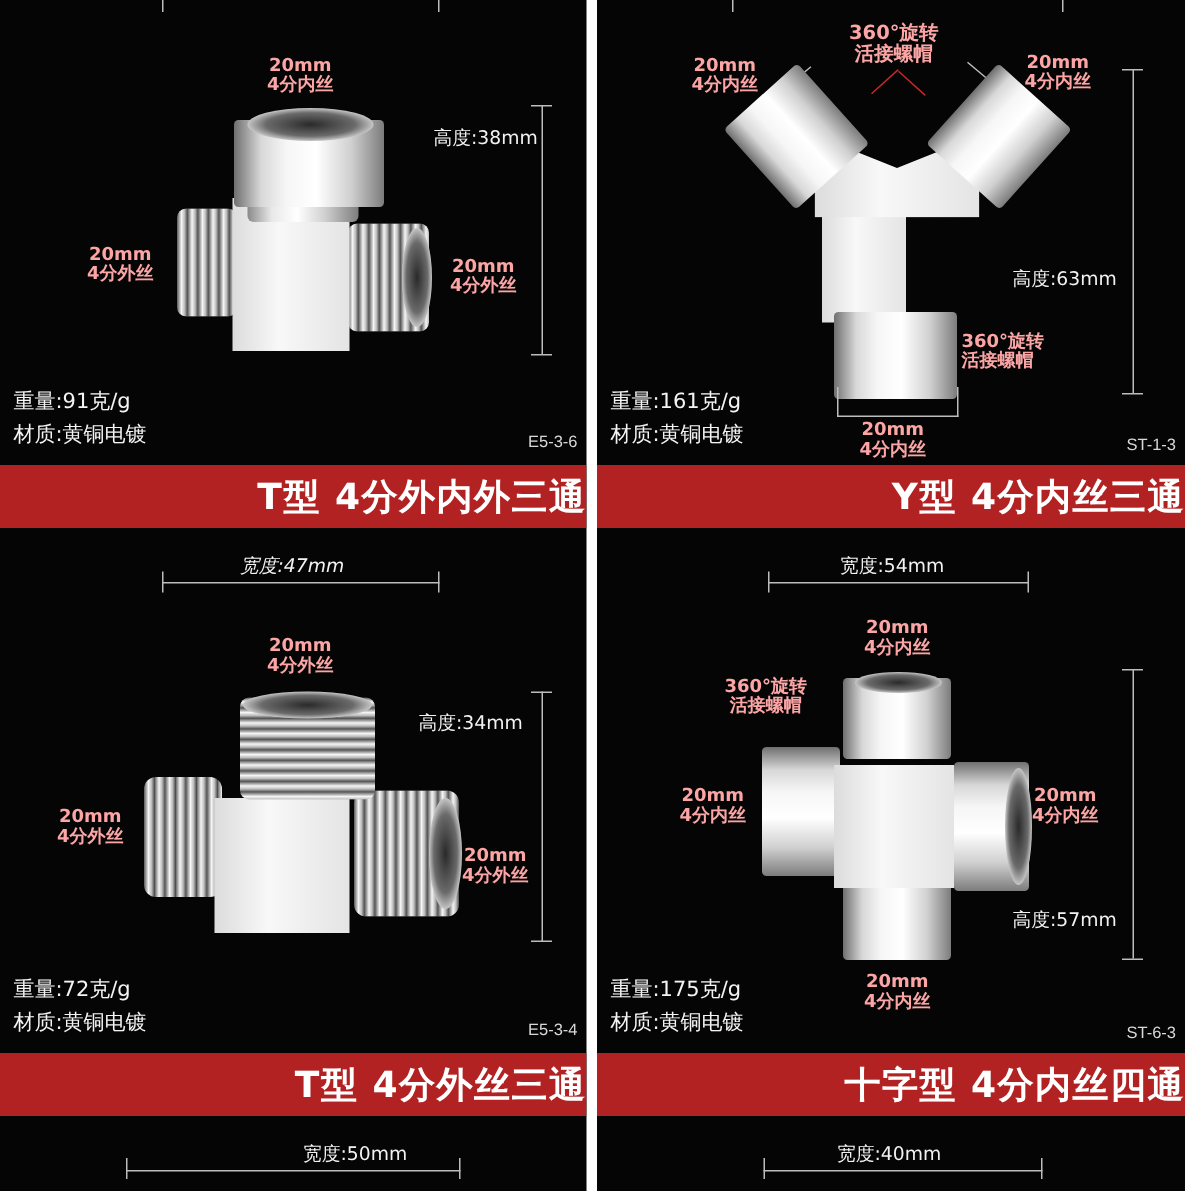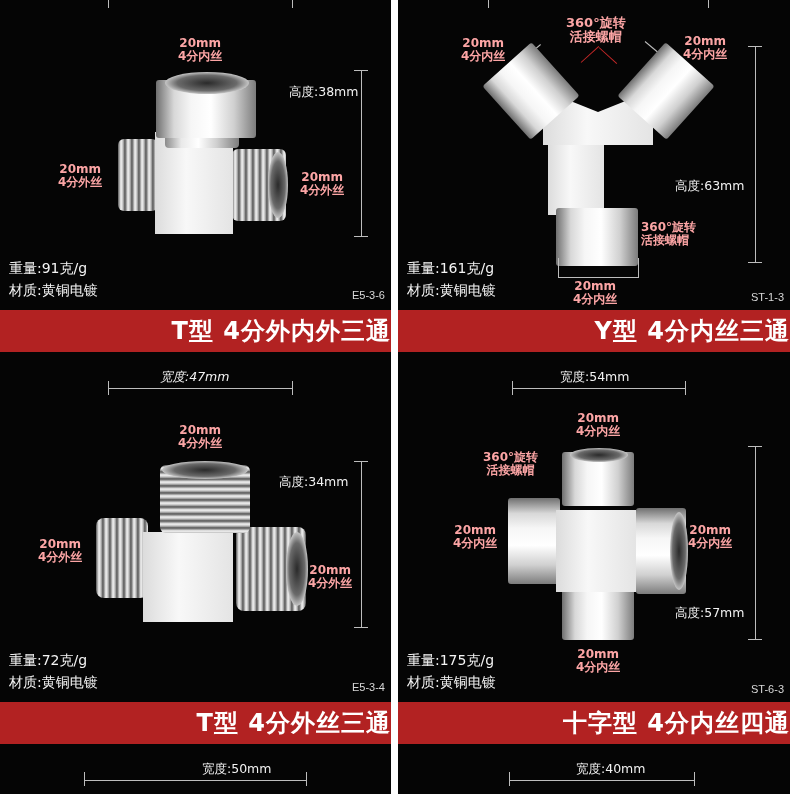--- a/index.html
+++ b/index.html
@@ -232,17 +232,17 @@
     <div class="spec" style="top:649px;">
       <div>重量:175克/g</div>
       <div>材质:黄铜电镀</div>
     </div>
     <div class="code" style="top:683px;margin-left:28px;">ST-6-3</div>
     <div class="band" style="top:702px;">
       <span class="band-title">十字型 4分内丝四通</span>
     </div>
   </div>
 
-  <div class="dimtxt" style="left:178px;top:761px;">宽度:40mm</div>
+  <div class="dimtxt" style="left:160px;top:761px;">宽度:40mm</div>
   <div class="hline" style="left:111px;top:780px;width:186px;"></div>
   <div class="tick-v" style="left:111px;top:772px;"></div>
   <div class="tick-v" style="left:296px;top:772px;"></div>
 </div>
 
 </body></html>

